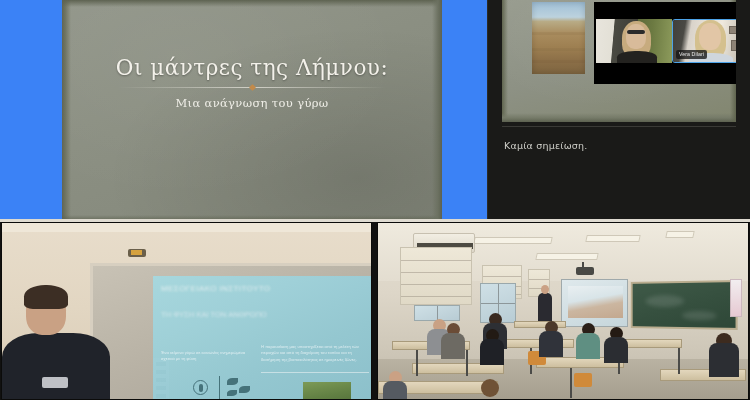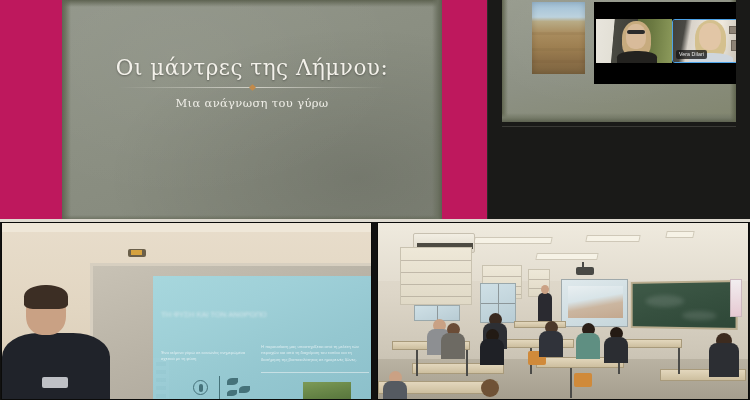--- a/index.html
+++ b/index.html
@@ -11,21 +11,21 @@
     overflow:hidden;
   }
   .screen { position:relative; width:750px; height:400px; background:#1a1a18; }
 
   
   .top-row { position:absolute; left:0; top:0; width:750px; height:219px; background:#1a1a18; }
 
   
   .main-slide-pane {
     position:absolute; left:0; top:0; width:487px; height:219px;
-    background:#be185d; overflow:hidden;
+    background:#3b82f6; overflow:hidden;
   }
   .slide-frame {
     position:absolute; left:62px; top:0px; width:380px; height:222px;
     overflow:hidden;
   }
   .paper {
     position:absolute; inset:0;
     background:
       radial-gradient(ellipse at 30% 25%, rgba(255,255,255,0.045), rgba(0,0,0,0) 62%),
       radial-gradient(ellipse at 78% 80%, rgba(0,0,0,0.13), rgba(0,0,0,0) 60%),
@@ -295,20 +295,23 @@
             <span class="pic-frame pf2"></span>
             <span class="f2hair"></span>
             <span class="face f2"></span>
             <span class="f2body"></span>
             <span class="name-chip">Vera Dilari</span>
           </div>
         </div>
       </div>
 
       <div class="notes-divider"></div>
+      <div class="notes-area">
+        <div class="notes-text">Καμία σημείωση.</div>
+      </div>
     </div>
   </div>
 
   <div class="gap-line"></div>
 
   <div class="bottom-row">
 
     <div class="cam cam-left">
       <div class="room-wall"></div>
       <div class="ceiling-strip"></div>
@@ -317,20 +320,21 @@
 
       <div class="proj-screen">
         <div class="strip-chart">
           <i></i>
             <i></i>
             <i></i>
             <i></i>
             <i></i>
         </div>
         <div class="proj-image">
+          <div class="proj-h1">ΜΕΣΟΓΕΙΑΚΟ ΙΝΣΤΙΤΟΥΤΟ</div>
           <div class="proj-h2">ΤΗ ΦΥΣΗ ΚΑΙ ΤΟΝ ΑΝΘΡΩΠΟ</div>
           <div class="proj-body-l">Ένα κείμενο γύρω σε κοινωνίες ενημερωμένα σχετικά με τη φύση</div>
           <div class="proj-body-r">Η παρουσίαση μας υποστηρίζεται από τη μελέτη των περιοχών και από τη διαχείριση του τοπίου και τη διατήρηση της βιοποικιλότητας σε ημιορεινές ζώνες.</div>
           <div class="proj-rule"></div>
           <div class="proj-icon-circ"></div>
           <div class="proj-vline"></div>
           <span class="proj-leaf" style="left:74px; top:102px; width:11px; height:7px;"></span>
           <span class="proj-leaf" style="left:86px; top:110px; width:11px; height:7px;"></span>
           <span class="proj-leaf" style="left:74px; top:114px; width:10px; height:6px;"></span>
 

